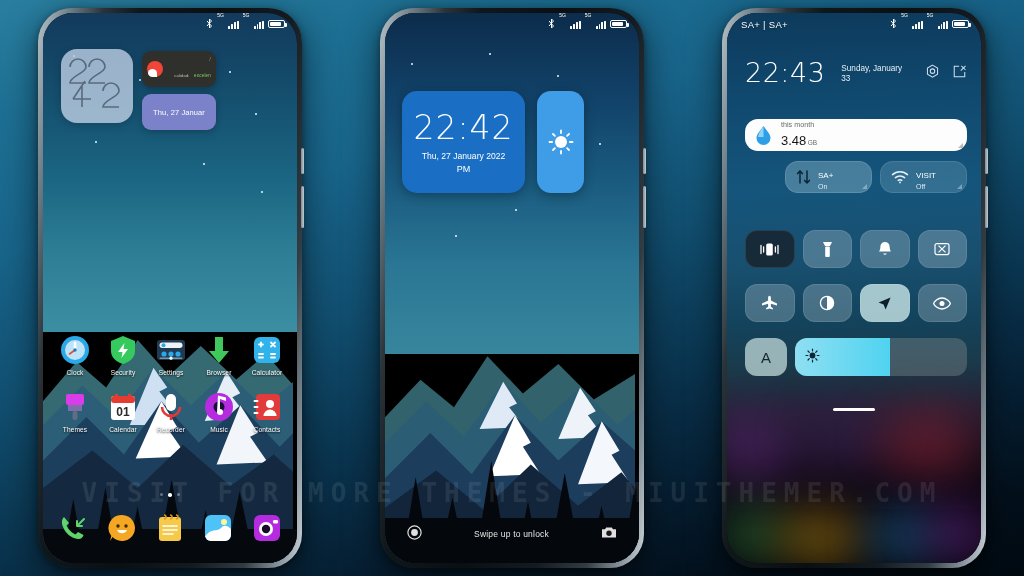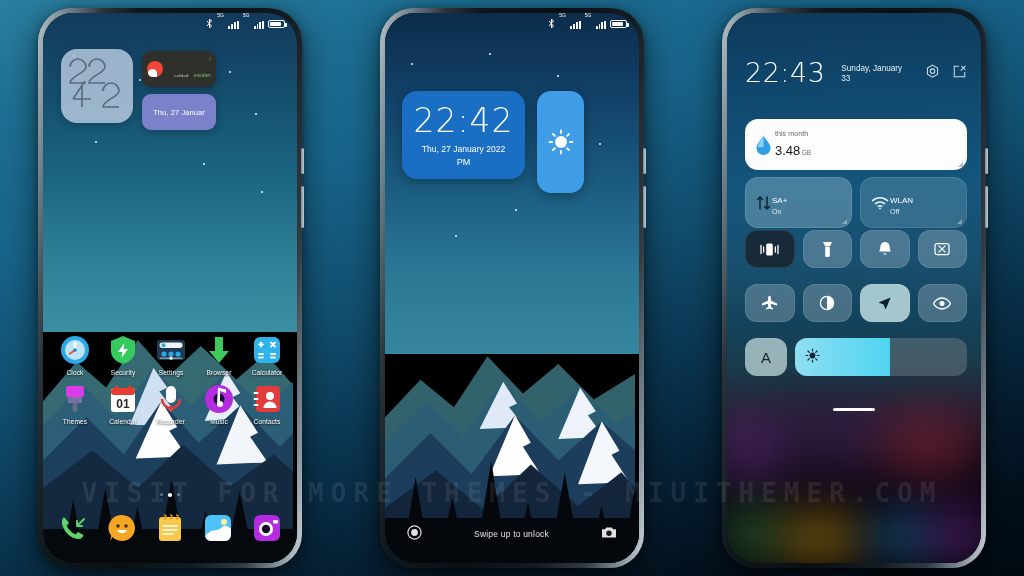--- a/index.html
+++ b/index.html
@@ -96,38 +96,38 @@
   .w-date {
     position:absolute; left:99px; top:81px; width:74px; height:36px;
     border-radius:9px; background:#7b82c9;
     display:flex; align-items:center; justify-content:center;
     font-size:7.5px; color:#fff; letter-spacing:.1px; overflow:hidden;
     box-shadow: 0 2px 7px rgba(0,0,0,.25); white-space:nowrap;
   }
   
   .appgrid {
     position:absolute; left:8px; right:6px; top:322px;
-    display:grid; grid-template-columns:repeat(5,1fr); row-gap:8px;
+    display:grid; grid-template-columns:repeat(5,1fr); row-gap:16px;
   }
   .app { display:flex; flex-direction:column; align-items:center; gap:4px; }
   .app .ic { width:30px; height:30px; }
   .app .lb { font-size:6.6px; color:#fff; text-shadow:0 1px 2px rgba(0,0,0,.9);
              letter-spacing:.1px; }
   .pagedots { position:absolute; left:0; right:0; top:480px; display:flex;
               justify-content:center; gap:5px; }
   .pagedots i { width:3px;height:3px;border-radius:50%;background:rgba(255,255,255,.35);}
   .pagedots i.on { background:#fff; width:3.6px;height:3.6px;}
   .dock {
     position:absolute; left:6px; right:6px; bottom:16px;
     display:grid; grid-template-columns:repeat(5,1fr); justify-items:center;
   }
   .dock .ic { width:30px; height:30px; }
   
   .lk-clock {
-    position:absolute; left:17px; top:78px; width:123px; height:88px;
+    position:absolute; left:17px; top:78px; width:123px; height:102px;
     border-radius:15px; background:#1a6fc4;
     display:flex; flex-direction:column; align-items:center; justify-content:center;
     box-shadow:0 3px 12px rgba(0,0,0,.3);
   }
   .lk-time { font-size:33px; color:#fff; letter-spacing:1px; line-height:1;
              font-family:"DejaVu Sans", sans-serif; font-weight:300; }
   .lk-date { font-size:8.6px; color:#fff; margin-top:7px; }
   .lk-pm { font-size:9px; color:#fff; margin-top:3px; }
   .lk-weather {
     position:absolute; left:152px; top:78px; width:47px; height:102px;
@@ -147,22 +147,22 @@
       #13435c 56%,#1a3a4a 64%,#251f33 72%,#140c18 80%,#0a0510 88%,#05030a 100%);
   }
   .cc-blur { position:absolute; inset:0; }
   .cc-head { position:absolute; left:18px; right:14px; top:46px; }
   .cc-time { font-size:27px; color:#fff; font-weight:300; letter-spacing:.5px;
              line-height:1; font-family:"DejaVu Sans", sans-serif; }
   .cc-dt { font-size:8.2px; color:#e7eef3; line-height:1.25; }
   .cc-icons { display:flex; gap:12px; align-items:center; }
   .tile-row { position:absolute; left:18px; right:14px; display:flex; gap:8px; }
   .big-tile {
-    flex:1; height:51px; border-radius:13px; display:flex; align-items:center;
-    gap:1px; padding:0 10px; position:relative; overflow:hidden;
+    flex:1; height:32px; border-radius:13px; display:flex; align-items:center;
+    gap:7px; padding:0 10px; position:relative; overflow:hidden;
   }
   .big-tile.light { background:#fdfdfd; }
   .big-tile.glass { background:rgba(190,225,235,.30); border:1px solid rgba(255,255,255,.12); }
   .big-tile.glass2 { background:rgba(160,205,225,.22); border:1px solid rgba(255,255,255,.10); }
   .bt-txt { line-height:1.2; }
   .bt-t1 { font-size:8px; color:#fff; }
   .bt-t2 { font-size:7px; color:#dfeaf0; margin-top:1px; }
   .corner { position:absolute; right:4px; bottom:3px; width:0; height:0;
     border-left:5px solid transparent; border-bottom:5px solid rgba(255,255,255,.35); }
   .corner.dk { border-bottom-color:rgba(60,60,60,.35); }
@@ -528,20 +528,45 @@
       <div class="cc-blur">
         <div class="blurblob" style="left:-20px;top:400px;width:90px;height:70px;background:#5a2a7a"></div>
         <div class="blurblob" style="left:70px;top:390px;width:90px;height:70px;background:#3a2255"></div>
         <div class="blurblob" style="left:150px;top:395px;width:100px;height:70px;background:#8a2438"></div>
         <div class="blurblob" style="left:-10px;top:490px;width:70px;height:60px;background:#2e7a3a"></div>
         <div class="blurblob" style="left:48px;top:496px;width:90px;height:58px;background:#b08410"></div>
         <div class="blurblob" style="left:140px;top:494px;width:70px;height:58px;background:#1f6ea0"></div>
         <div class="blurblob" style="left:196px;top:492px;width:70px;height:58px;background:#6a2a8a"></div>
       </div>
 
+      <div class="statusbar">
+        <span class="sb-left">SA+ | SA+</span>
+        <span>
+          <svg width="7" height="11" viewBox="0 0 7 11">
+              <path d="M1,3 L5.5,8 L3.5,10 L3.5,1 L5.5,3 L1,8" stroke="#fff" stroke-width="1" fill="none"></path>
+            </svg>
+        </span>
+        <span class="gtag">5G</span>
+        <span class="sig">
+            <i></i>
+            <i></i>
+            <i></i>
+            <i></i>
+          </span>
+        <span class="gtag">5G</span>
+        <span class="sig">
+            <i></i>
+            <i></i>
+            <i></i>
+            <i></i>
+          </span>
+        <span class="battery">
+            <span></span>
+          </span>
+      </div>
 
       <div class="cc-head">
         <div style="display:flex;align-items:flex-end;gap:16px;">
           <span class="cc-time">22:43</span>
           <span style="padding-bottom:2px;">
             <span class="cc-dt" style="display:block">Sunday, January</span>
             <span class="cc-dt" style="display:block">33</span>
           </span>
           <span class="cc-icons" style="margin-left:auto;padding-bottom:3px;">
             <span>
@@ -569,21 +594,21 @@
           <span class="bt-txt" style="margin-left:2px;">
             <span style="font-size:7.2px;color:#6a6a6a;display:block;">this month</span>
             <span style="display:block;margin-top:1px;">
               <span style="font-size:13px;color:#161616;font-weight:500;">3.48</span><span style="font-size:6.5px;color:#6a6a6a;margin-left:1.5px;">GB</span>
             </span>
           </span>
           <span class="corner dk"></span>
         </div>
       </div>
 
-      <div class="tile-row" style="top:164px;">
+      <div class="tile-row" style="top:148px;margin-left:40px;">
         <div class="big-tile glass">
           <svg width="15" height="16" viewBox="0 0 15 16">
             <g stroke="#0d2436" stroke-width="1.5" stroke-linecap="round" fill="none">
               <path d="M4 14 V2 M4 2 L1.6 4.6 M4 2 L6.4 4.6"></path>
               <path d="M11 2 V14 M11 14 L8.6 11.4 M11 14 L13.4 11.4"></path>
             </g>
           </svg>
           <span class="bt-txt">
             <span class="bt-t1">SA+</span>
             <span class="bt-t2" style="display:block">On</span>
@@ -591,21 +616,21 @@
           <span class="corner"></span>
         </div>
         <div class="big-tile glass2">
           <svg width="18" height="14" viewBox="0 0 18 14" fill="none" stroke="#e8f2f7" stroke-width="1.5" stroke-linecap="round">
             <path d="M1.5 4.6 A11 11 0 0 1 16.5 4.6"></path>
             <path d="M4.4 7.6 A7 7 0 0 1 13.6 7.6"></path>
             <path d="M7.2 10.4 A3 3 0 0 1 10.8 10.4"></path>
             <circle cx="9" cy="12.4" r=".9" fill="#e8f2f7" stroke="none"></circle>
           </svg>
           <span class="bt-txt">
-            <span class="bt-t1">WLAN</span>
+            <span class="bt-t1">VISIT</span>
             <span class="bt-t2" style="display:block">Off</span>
           </span>
           <span class="corner"></span>
         </div>
       </div>
 
       <div class="toggle-row" style="top:217px;">
         <div class="tg dark">
           <svg width="19" height="15" viewBox="0 0 19 15">
             <rect x="6.2" y="1.4" width="6.6" height="12.2" rx="1.6" fill="#fff"></rect>

